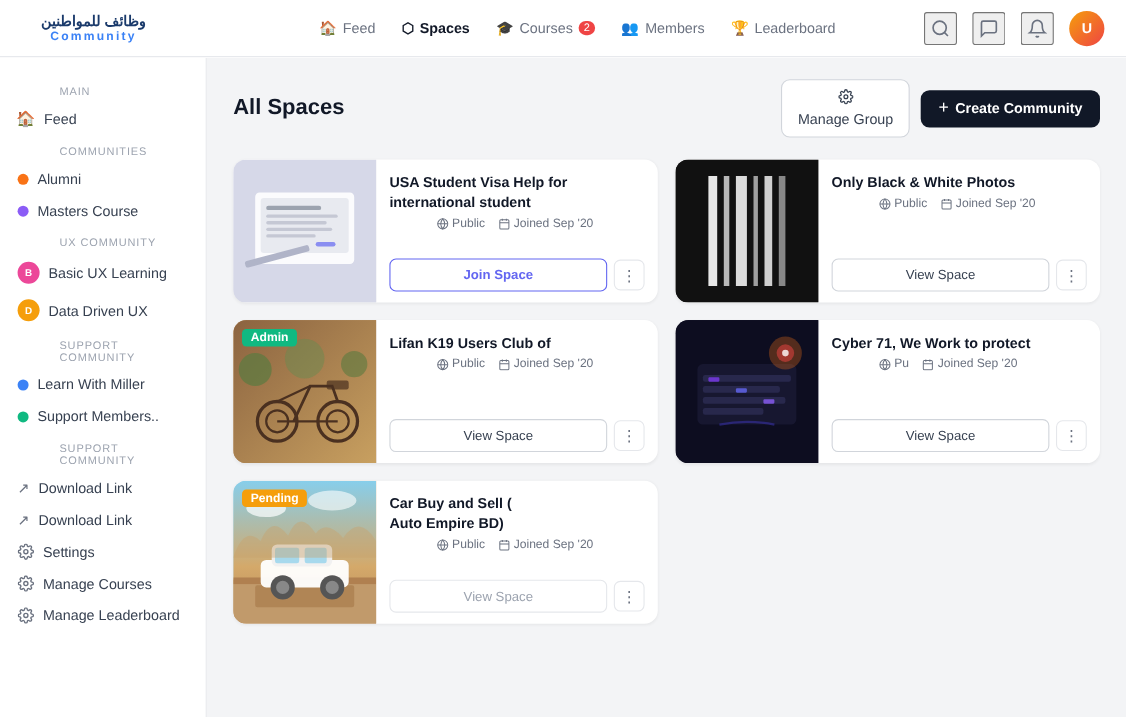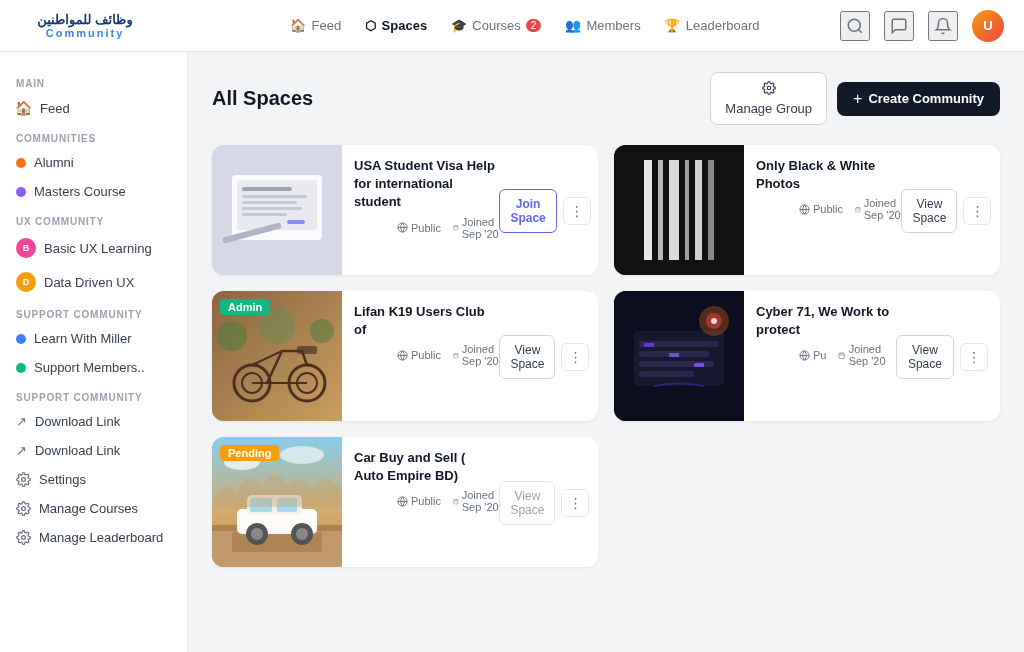--- a/index.html
+++ b/index.html
@@ -97,25 +97,26 @@
     .sidebar {
       width: 188px;
       min-width: 188px;
       background: #fff;
       border-right: 1px solid #e5e7eb;
       overflow-y: auto;
       padding: 16px 0 16px 0;
     }
     .sidebar-section-label {
       font-size: 10px;
-      font-weight: 700;
+      font-weight: 400;
       color: #9ca3af;
       text-transform: uppercase;
       letter-spacing: 0.8px;
       padding: 10px 16px 4px;
+      margin-left: 38px;
     }
     .sidebar-item {
       display: flex;
       align-items: center;
       gap: 8px;
       padding: 7px 16px;
       font-size: 13px;
       color: #374151;
       cursor: pointer;
     }
@@ -223,21 +224,21 @@
       color: #fff;
       z-index: 2;
     }
     .badge-admin { background: #10b981; }
     .badge-pending { background: #f59e0b; }
 
     .space-info {
       flex: 1;
       padding: 12px 12px 10px;
       display: flex;
-      flex-direction: row;
+      flex-direction: column;
       justify-content: space-between;
     }
     .space-name {
       font-size: 13px;
       font-weight: 700;
       color: #111827;
       line-height: 1.4;
       margin-bottom: 4px;
     }
     .space-meta {

